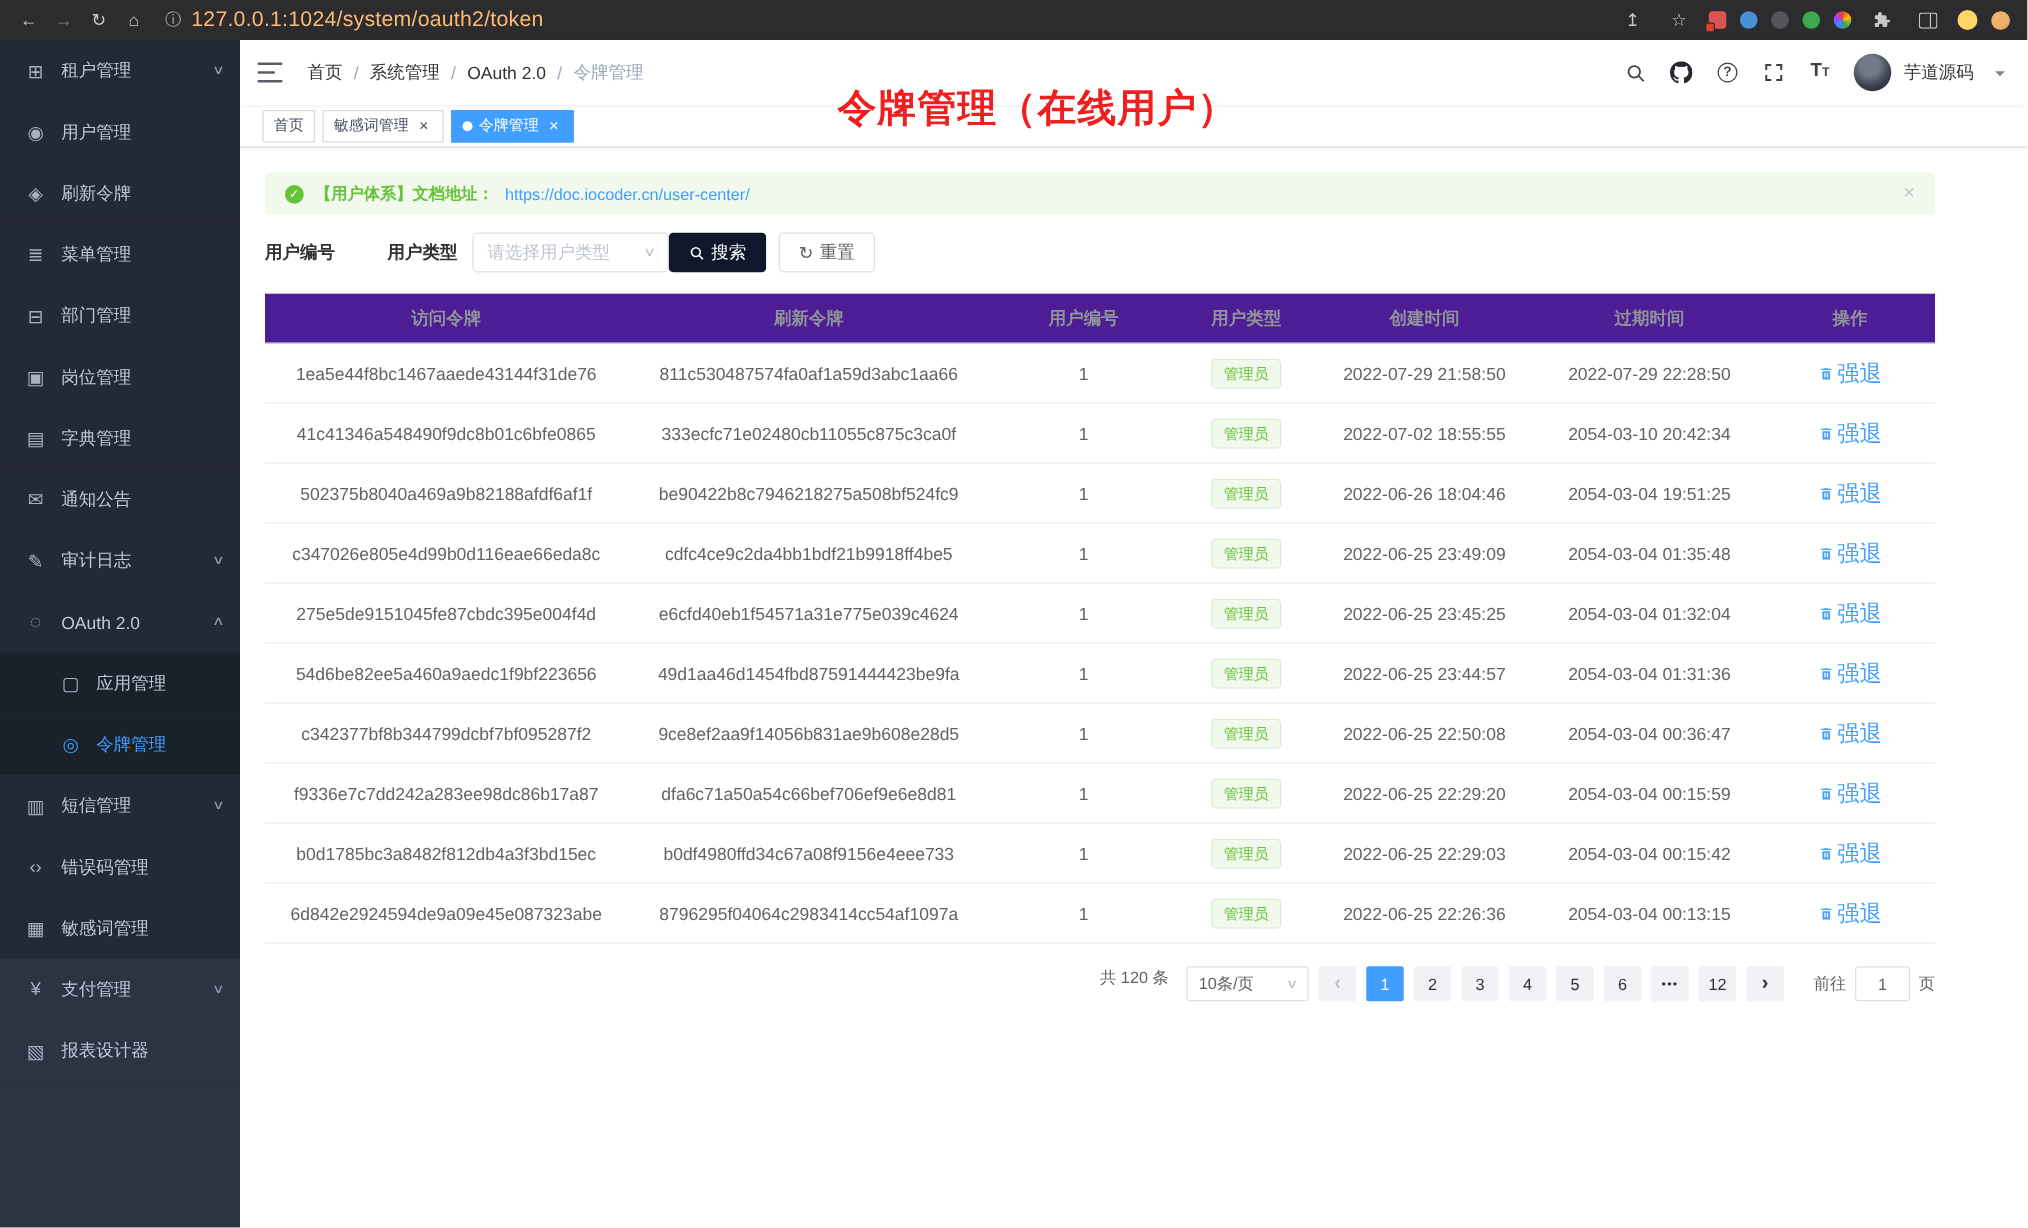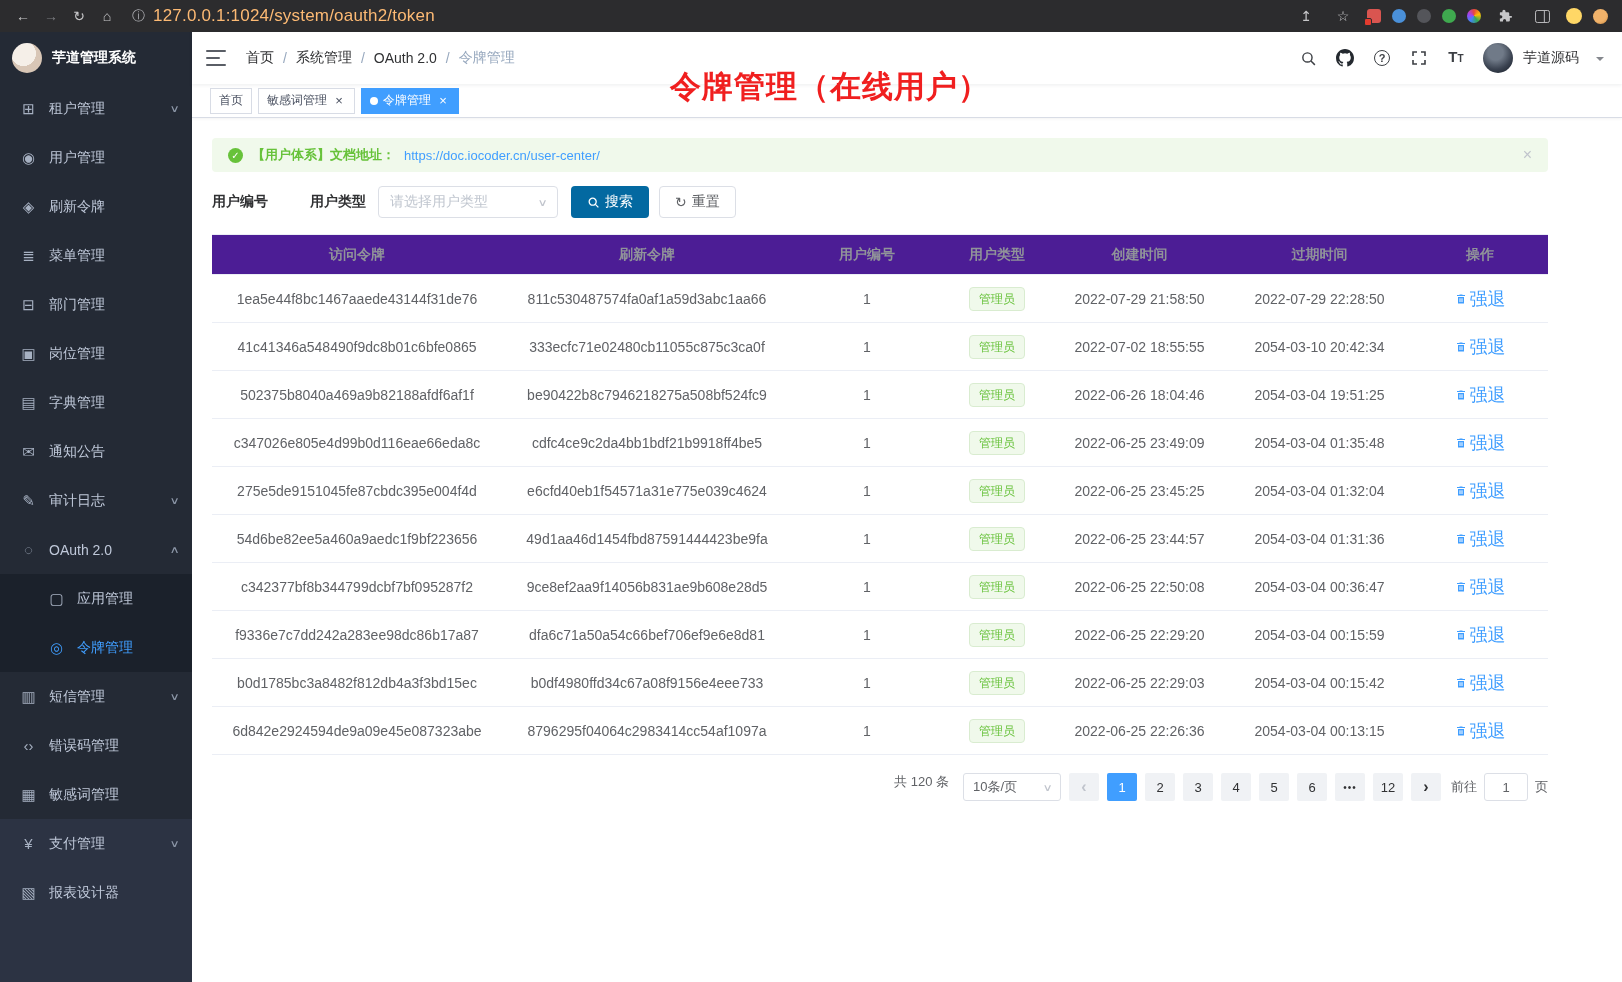--- a/index.html
+++ b/index.html
@@ -76,24 +76,24 @@
   .alert-text { font-weight:700; }
   .alert-link { color:#409eff; cursor:pointer; }
   .alert-close { margin-left:auto; color:#c0c4cc; font-size:16px; cursor:pointer; }
 
   
   .filter-form { margin-top:14px; display:flex; align-items:center; height:32px; }
   .f-label { font-weight:700; color:#303133; font-size:14px; margin-right:12px; }
   .f-input { width:222px; height:32px; border:1px solid #dcdfe6; border-radius:4px; padding:0 12px; font-size:14px; color:#606266; background:#fff; outline:none; font-family:inherit; }
   .f-input::placeholder { color:#c0c6cf; }
   .f-gap { width:30px; }
-  .f-select { width:180px; height:32px; border:1px solid #dcdfe6; border-radius:4px; display:flex; align-items:center; justify-content:space-between; padding:0 11px; color:#c0c6cf; font-size:14px; background:#fff; cursor:pointer; }
+  .f-select { width:157px; height:32px; border:1px solid #dcdfe6; border-radius:4px; display:flex; align-items:center; justify-content:space-between; padding:0 11px; color:#c0c6cf; font-size:14px; background:#fff; cursor:pointer; }
   .sel-caret { color:#c0c4cc; font-size:10px; transform:scaleX(1.4); }
   .btn { height:32px; border-radius:4px; font-size:14px; display:inline-flex; align-items:center; gap:5px; padding:0 15px; cursor:pointer; border:1px solid transparent; font-family:inherit; }
-  .btn-primary { background:#0369a1; color:#fff; margin-left:13px; }
+  .btn-primary { background:#0f172a; color:#fff; }
   .btn-plain { background:#fff; border-color:#dcdfe6; color:#606266; margin-left:10px; }
   .btn svg { display:block; }
 
   
   .data-table { margin-top:16px; border-top:1px solid #ebeef5; }
   .t-row { display:flex; align-items:center; border-bottom:1px solid #ebeef5; }
   .t-head { height:40px; background:#4c1d95; }
   .t-head .t-cell { color:#909399; font-weight:700; }
   #t-body .t-row { height:48px; }
   .t-cell { text-align:center; font-size:14px; color:#606266; overflow:hidden; white-space:nowrap; }
@@ -105,21 +105,21 @@
 
   
   .pagination { margin-top:18px; display:flex; align-items:flex-start; justify-content:flex-end; gap:8px; font-size:13px; color:#606266; }
   .pg-total { margin-right:6px; }
   .pg-size { width:98px; height:28px; border:1px solid #dcdfe6; border-radius:3px; display:flex; align-items:center; justify-content:space-between; padding:0 9px; color:#606266; cursor:pointer; background:#fff; }
   .pg-btn { min-width:30px; height:28px; background:#f0f2f5; border-radius:2px; display:inline-flex; align-items:center; justify-content:center; color:#303133; cursor:pointer; padding:0 5px; font-weight:500; font-size:13px; }
   .pg-btn.disabled { color:#c0c4cc; }
   .pg-btn.active { background:#409eff; color:#fff; }
   .pg-ellipsis { font-size:10px; letter-spacing:1px; }
   .pg-arrow { font-size:16px; font-weight:700; }
-  .pg-goto { display:flex; align-items:center; gap:7px; margin-left:2px; }
+  .pg-goto { display:flex; align-items:center; gap:7px; margin-left:16px; }
   .pg-input { width:44px; height:28px; border:1px solid #dcdfe6; border-radius:3px; text-align:center; font-size:13px; color:#606266; outline:none; font-family:inherit; }
 
   
   .annotation { position:absolute; left:670px; top:66px; font-size:31px; font-weight:700; color:#f01f1f; letter-spacing:1px; z-index:20; white-space:nowrap; }
 </style>
 </head>
 <body>
 
 <div class="browser-bar">
   <span class="b-icon">←</span>
@@ -152,24 +152,20 @@
         </svg>
     </span>
     <span class="smiley"></span>
     <span class="profile-dot"></span>
   </div>
 </div>
 
 <div class="app">
 
   <aside class="sidebar">
-    <div class="logo-bar">
-      <span class="logo-img"></span>
-      <span class="logo-title">芋道管理系统</span>
-    </div>
     <nav class="side-menu" id="side-menu">
         <div class="menu-item level2">
           <span class="mi-icon">⊞</span>
           <span class="mi-label">租户管理</span>
           <span class="mi-chevron">∨</span>
         </div>
         <div class="menu-item level2">
           <span class="mi-icon">◉</span>
           <span class="mi-label">用户管理</span>
         </div>

